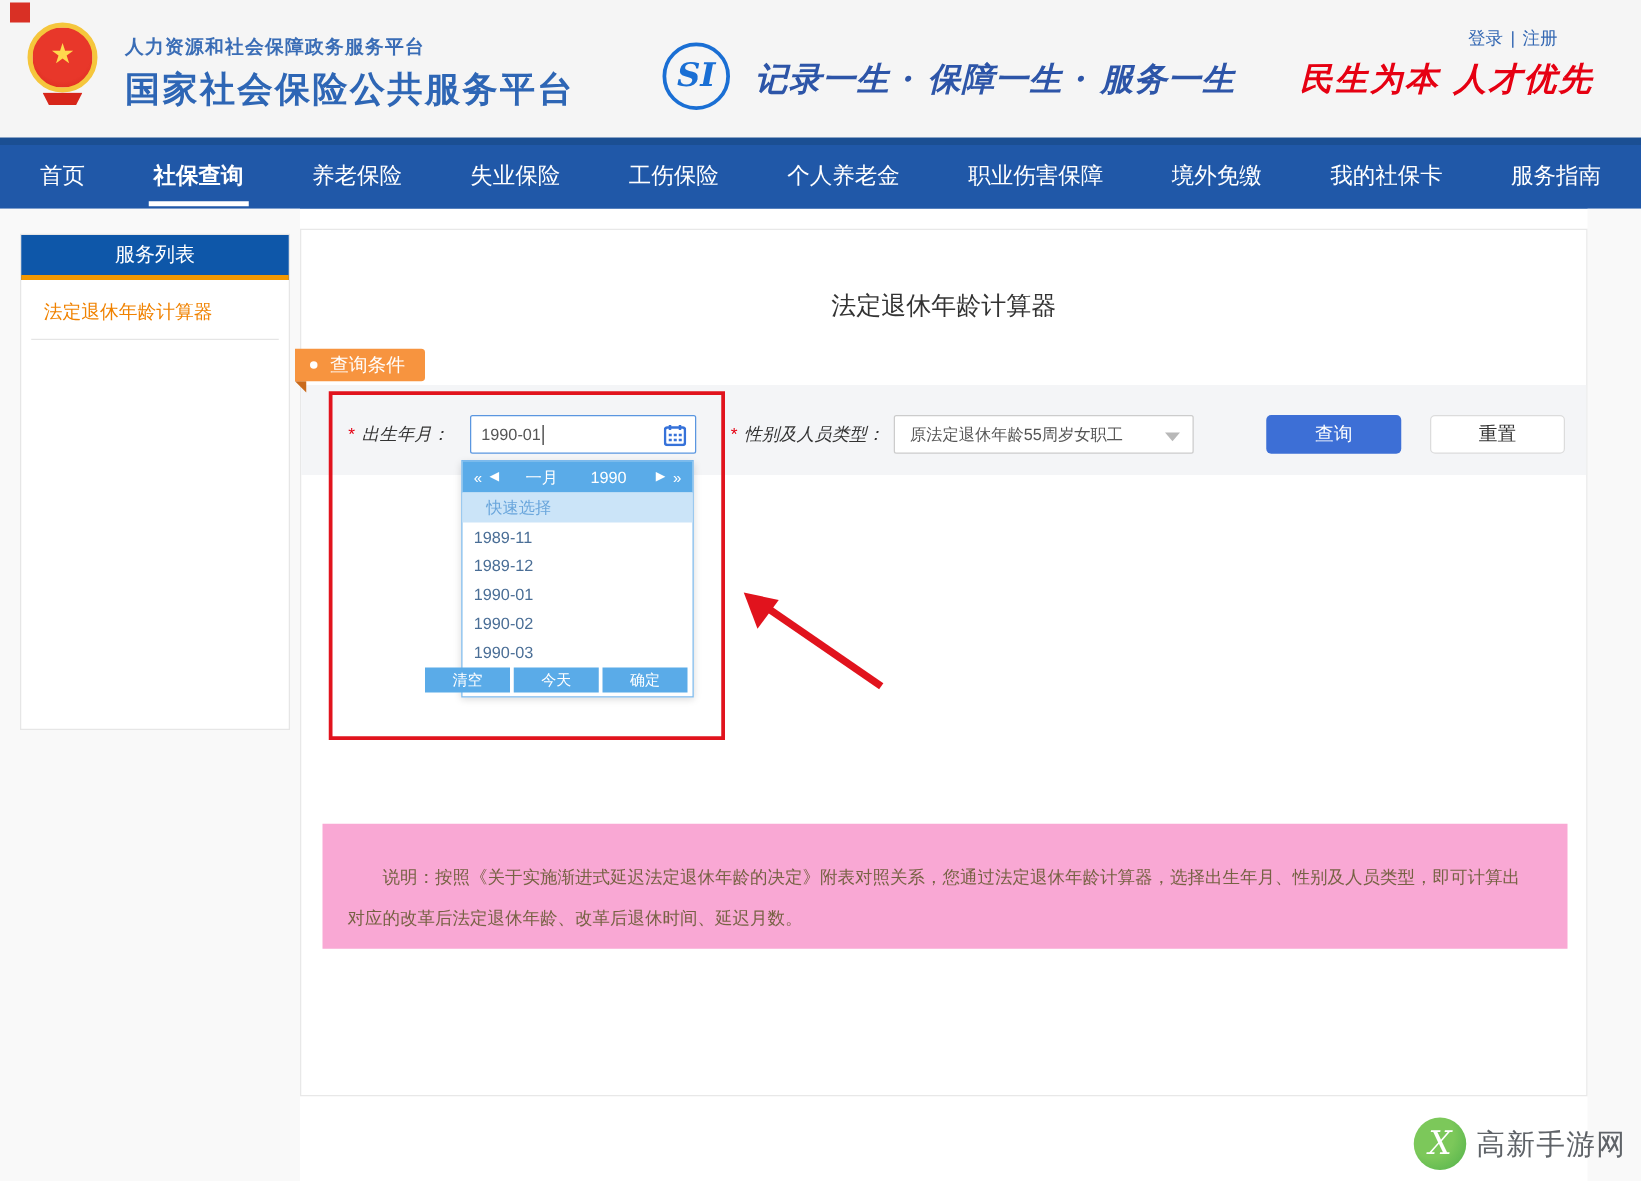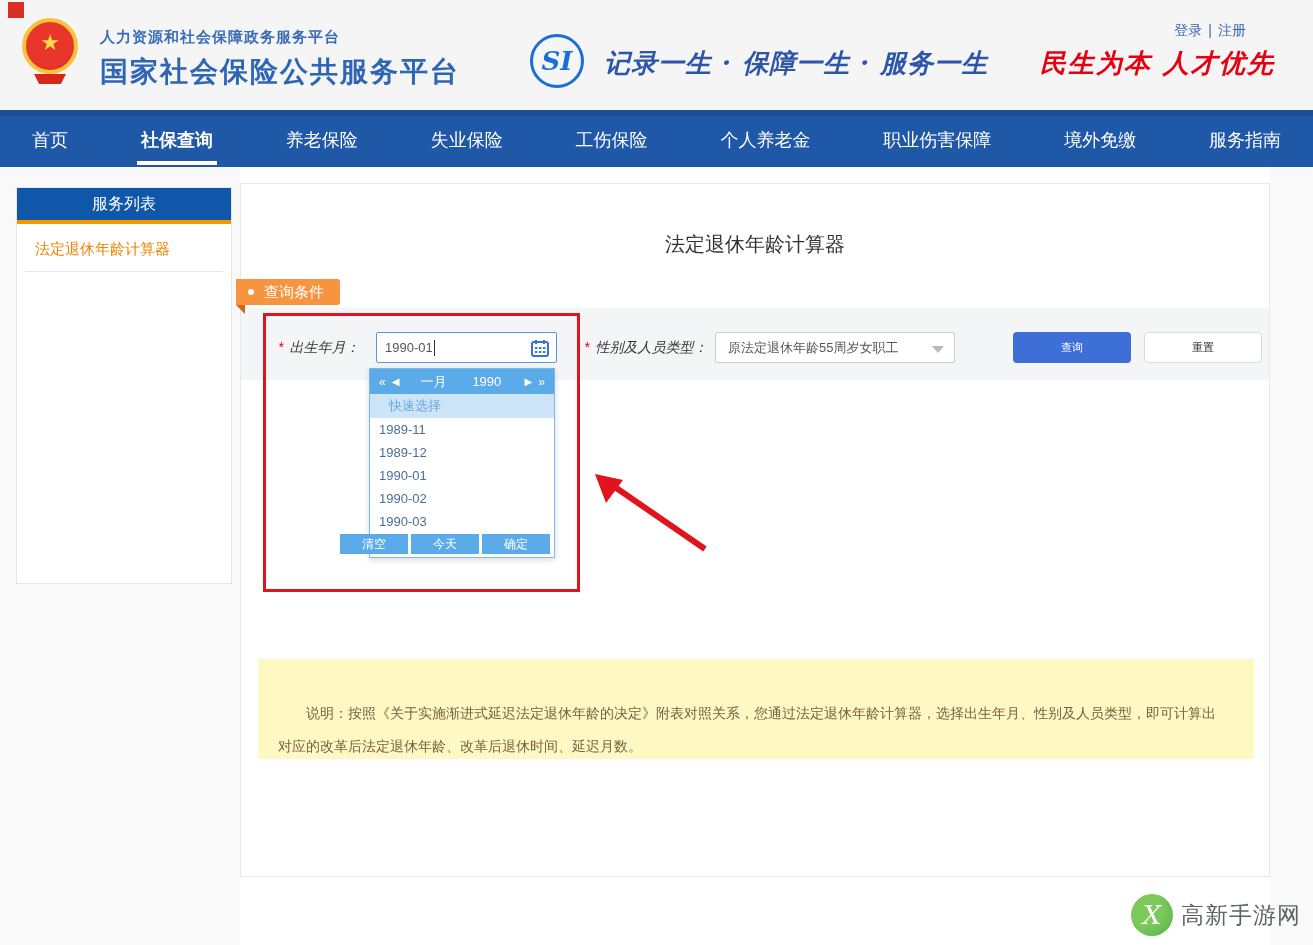--- a/index.html
+++ b/index.html
@@ -73,21 +73,21 @@
   .textbox { position:absolute; left:135px; top:0; width:181px; height:31px; background:#fff;
              border:1px solid #5a96e0; border-radius:2px; display:flex; align-items:center;
              padding:0 8px; font-size:13px; color:#555; cursor:text; }
   .caret-bar { width:1px; height:16px; background:#333; margin-left:1px; }
   .cal-icon { position:absolute; right:7px; top:6px; width:18px; height:18px; cursor:pointer; }
   .selectbox { position:absolute; left:474px; top:0; width:240px; height:31px; background:#fff;
                border:1px solid #ccc; border-radius:2px; display:flex; align-items:center;
                padding:0 26px 0 12px; font-size:13px; color:#555; cursor:pointer; }
   .sel-caret { position:absolute; right:10px; top:13px; width:0; height:0;
                border-left:6px solid transparent; border-right:6px solid transparent; border-top:7px solid #b8b8b8; }
-  .btn { position:absolute; top:0; width:118px; height:31px; border-radius:4px; font-size:11px;
+  .btn { position:absolute; top:0; width:108px; height:31px; border-radius:4px; font-size:15px;
          display:flex; align-items:center; justify-content:center; cursor:pointer; }
   .btn-query { left:772px; background:#3d6fd6; color:#fff; }
   .btn-reset { left:903px; background:#fff; color:#333; border:1px solid #dcdcdc; }
 
   
   .picker { position:absolute; left:128px; top:184px; width:186px; height:190px; background:#fff;
             border:1px solid #7cb9ec; box-shadow:0 2px 6px rgba(0,0,0,.15); z-index:6; font-size:13px; }
   .pk-head { height:25px; background:#5aabe8; color:#fff; display:flex; align-items:center; padding:0 6px; }
   .pk-arrow { cursor:pointer; font-size:12px; padding:0 3px; }
   .pk-month { margin-left:18px; cursor:pointer; }
@@ -97,22 +97,22 @@
   .pk-foot { position:absolute; right:4px; bottom:3px; display:flex; gap:3px; }
   .pk-btn { width:68px; height:20px; background:#5aabe8; color:#fff; font-size:12px;
             display:flex; align-items:center; justify-content:center; cursor:pointer; }
 
   
   .red-box { position:absolute; left:263px; top:313px; width:317px; height:279px;
              border:3px solid #e1131d; z-index:8; pointer-events:none; }
   .red-arrow { position:absolute; left:585px; top:463px; z-index:8; pointer-events:none; }
 
   
-  .note { position:absolute; left:17px; top:475px; width:996px; height:100px; background:#fef9c3;
-          padding:38px 38px 0 20px; }
+  .note { position:absolute; left:17px; top:475px; width:996px; height:100px; background:#f9a8d4;
+          padding:26px 38px 0 20px; }
   .note p { font-size:14px; color:#776244; line-height:33px; text-indent:2em; }
 
   
   .watermark { position:absolute; left:1131px; top:894px; display:flex; align-items:center; }
   .wm-icon { width:42px; height:42px; border-radius:50%;
              background:radial-gradient(circle at 35% 35%, #7cc85a 0 45%, #4fb04a 100%);
              display:flex; align-items:center; justify-content:center; color:#fff;
              font-size:26px; font-style:italic; font-family:"DejaVu Serif",serif; }
   .wm-text { margin-left:8px; font-size:23px; color:#5f6368; letter-spacing:1px; }
 </style>
@@ -139,20 +139,21 @@
 
   <div class="nav">
     <div class="nav-item">首页</div>
     <div class="nav-item active">社保查询</div>
     <div class="nav-item">养老保险</div>
     <div class="nav-item">失业保险</div>
     <div class="nav-item">工伤保险</div>
     <div class="nav-item">个人养老金</div>
     <div class="nav-item">职业伤害保障</div>
     <div class="nav-item">境外免缴</div>
+    <div class="nav-item">我的社保卡</div>
     <div class="nav-item">服务指南</div>
   </div>
 
   <div class="left-strip"></div>
   <div class="right-strip"></div>
 
   <div class="sidebar">
     <div class="sidebar-head">服务列表</div>
     <div class="sidebar-item">法定退休年龄计算器</div>
     <div class="sidebar-div"></div>

